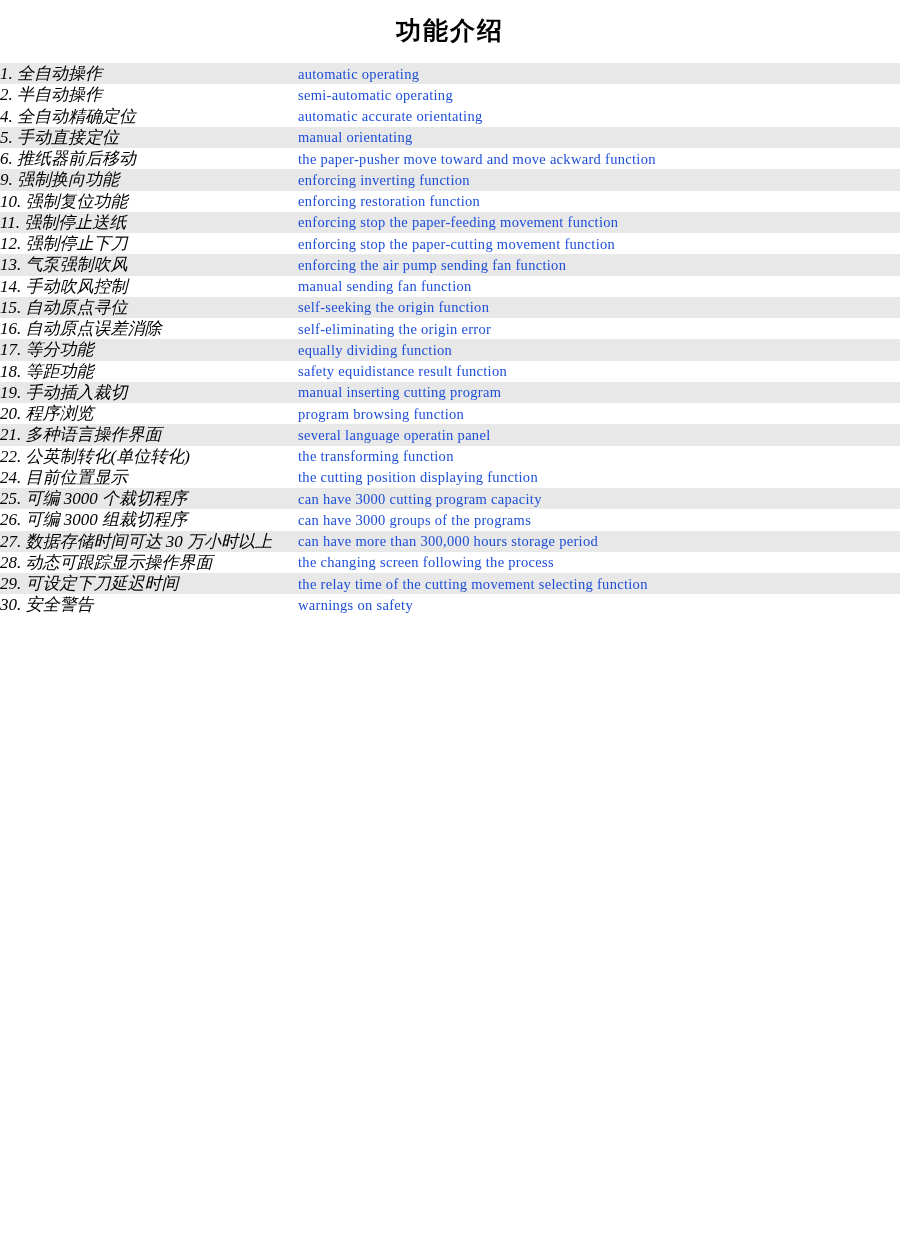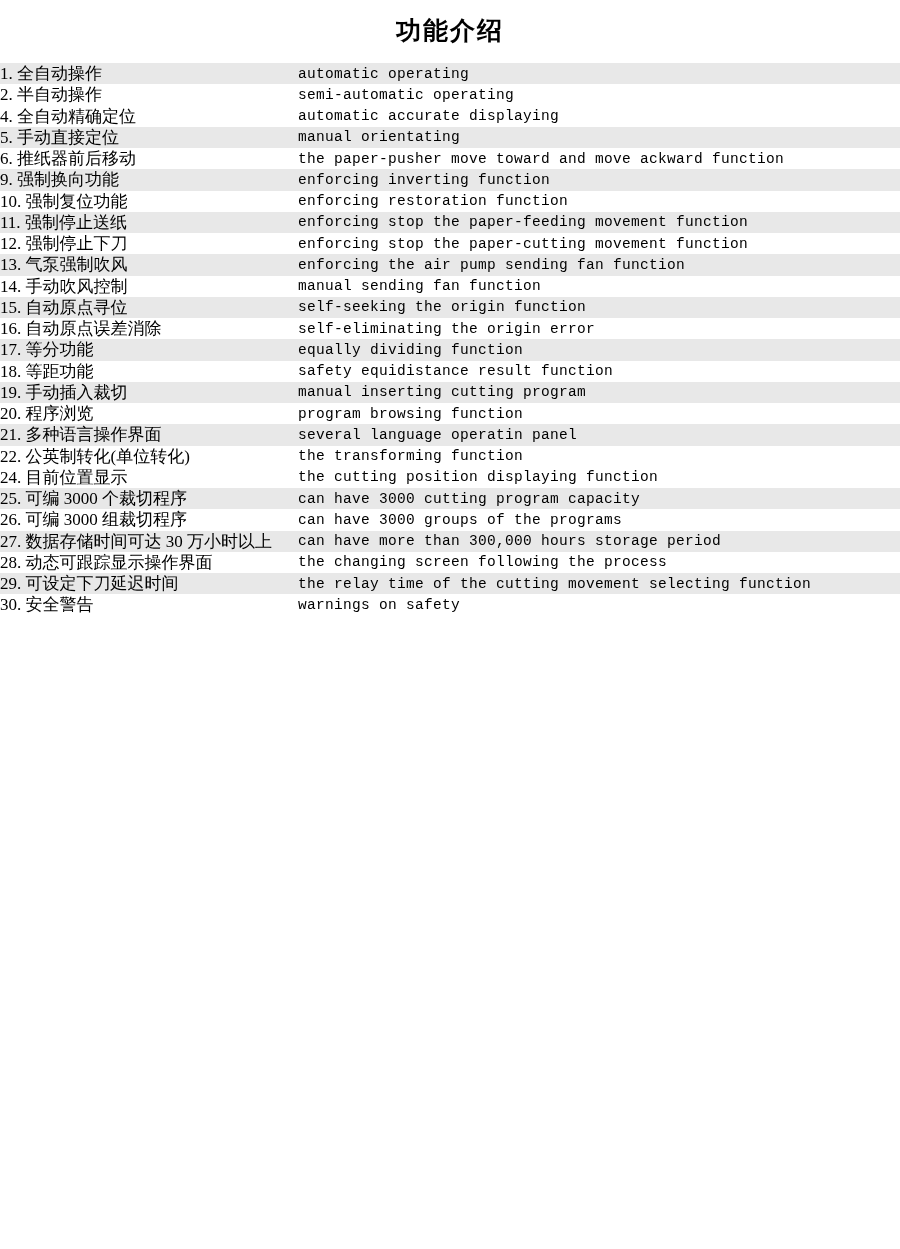--- a/index.html
+++ b/index.html
@@ -44,26 +44,27 @@
     border: 0;
   }
   td.cn-cell {
     width: 298px;
     font-family: "Liberation Serif", "DejaVu Serif", serif;
     font-size: 17px;
     color: #000000;
     padding: 9px 4px 9px 3px;
     white-space: nowrap;
     line-height: 1.25;
+    font-style: italic;
   }
   td.en-cell {
     width: 602px;
-    font-family: Liberation Mono, monospace;
+    font-family: Liberation Serif, serif;
     font-size: 14.5px;
-    color: #000000;
+    color: #1d4ed8;
     padding: 9px 6px 9px 3px;
     letter-spacing: 0.3px;
     line-height: 1.25;
     white-space: nowrap;
   }
   .num {
     display: inline;
   }
 </style>
 </head>
@@ -76,21 +77,21 @@
       <tr class="row-odd">
         <td class="cn-cell"><span class="num">1.</span> <span>全自动操作</span></td>
         <td class="en-cell">automatic  operating</td>
       </tr>
       <tr class="row-even">
         <td class="cn-cell"><span class="num">2.</span> <span>半自动操作</span></td>
         <td class="en-cell">semi-automatic  operating</td>
       </tr>
       <tr class="row-even">
         <td class="cn-cell"><span class="num">4.</span> <span>全自动精确定位</span></td>
-        <td class="en-cell">automatic  accurate  displaying</td>
+        <td class="en-cell">automatic  accurate  orientating</td>
       </tr>
       <tr class="row-odd">
         <td class="cn-cell"><span class="num">5.</span> <span>手动直接定位</span></td>
         <td class="en-cell">manual  orientating</td>
       </tr>
       <tr class="row-even">
         <td class="cn-cell"><span class="num">6.</span> <span>推纸器前后移动</span></td>
         <td class="en-cell">the paper-pusher move toward and move ackward function</td>
       </tr>
       <tr class="row-odd">

